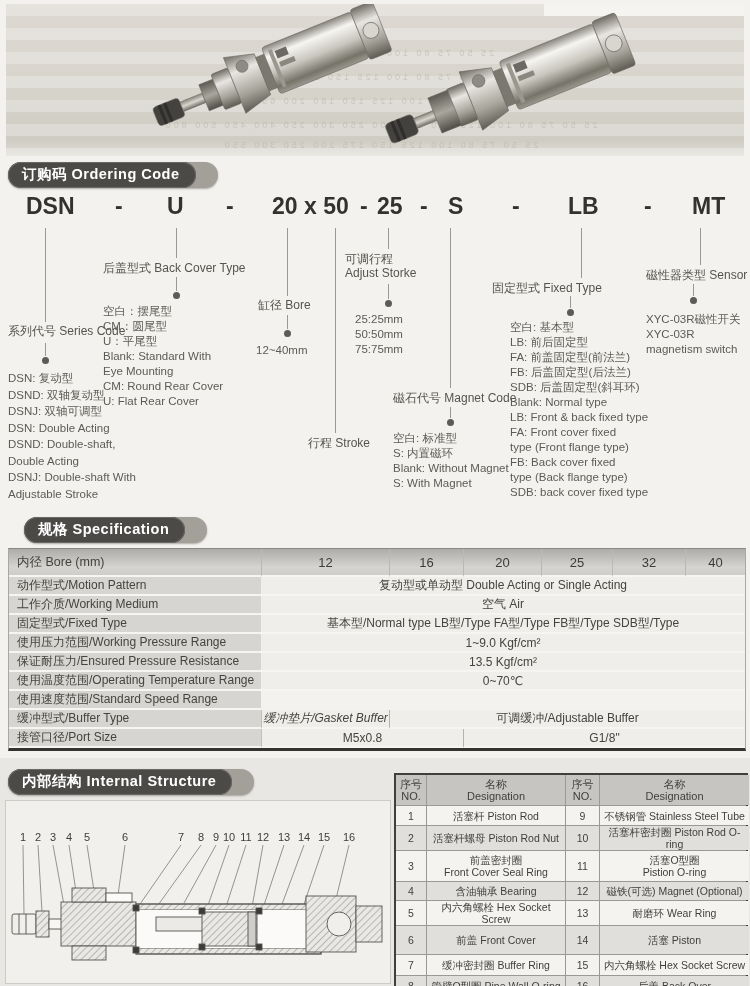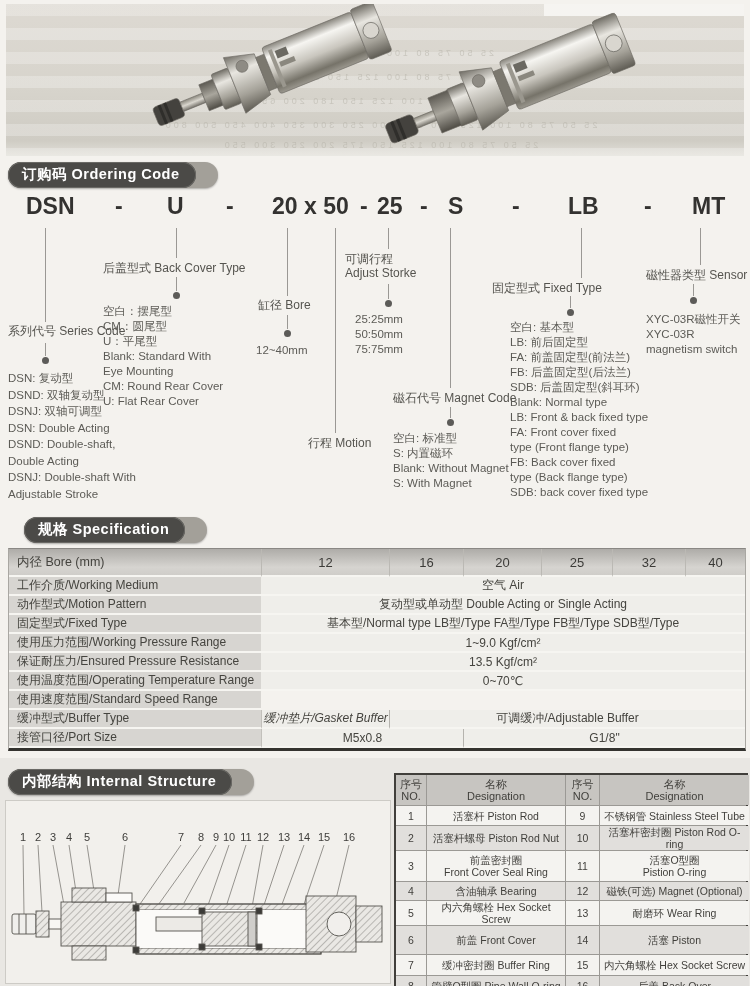--- a/index.html
+++ b/index.html
@@ -183,21 +183,21 @@
 
   <div class="vline" style="left:287px;top:43px;height:68px"></div>
   <div class="olabel" style="left:258px;top:113px">缸径 Bore</div>
   <div class="vline" style="left:287px;top:130px;height:14px"></div>
   <div class="odot" style="left:284px;top:145px"></div>
   <div class="olist" style="left:256px;top:158px">
       <div>12~40mm</div>
     </div>
 
   <div class="vline" style="left:335px;top:43px;height:205px"></div>
-  <div class="olabel" style="left:308px;top:251px">行程 Motion</div>
+  <div class="olabel" style="left:308px;top:251px">行程 Stroke</div>
 
   <div class="vline" style="left:388px;top:43px;height:21px"></div>
   <div class="olabel" style="left:345px;top:67px">可调行程
 Adjust Storke</div>
   <div class="vline" style="left:388px;top:99px;height:15px"></div>
   <div class="odot" style="left:385px;top:115px"></div>
   <div class="olist" style="left:355px;top:127px">
       <div>25:25mm</div>
       <div>50:50mm</div>
       <div>75:75mm</div>
@@ -252,26 +252,26 @@
   <div class="sp-row sp-head">
     <div class="sp-label">内径 Bore (mm)</div>
     <div class="sp-hv">12</div>
     <div class="sp-hv">16</div>
     <div class="sp-hv">20</div>
     <div class="sp-hv">25</div>
     <div class="sp-hv">32</div>
     <div class="sp-hv">40</div>
   </div>
   <div class="sp-row">
+    <div class="sp-label">动作型式/Motion Pattern</div>
+    <div class="sp-val m-all">复动型或单动型 Double Acting or Single Acting</div>
+  </div>
+  <div class="sp-row">
     <div class="sp-label">工作介质/Working Medium</div>
     <div class="sp-val m-all">空气 Air</div>
-  </div>
-  <div class="sp-row">
-    <div class="sp-label">动作型式/Motion Pattern</div>
-    <div class="sp-val m-all">复动型或单动型 Double Acting or Single Acting</div>
   </div>
   <div class="sp-row">
     <div class="sp-label">固定型式/Fixed Type</div>
     <div class="sp-val m-all">基本型/Normal type LB型/Type FA型/Type FB型/Type SDB型/Type</div>
   </div>
   <div class="sp-row">
     <div class="sp-label">使用压力范围/Working Pressure Range</div>
     <div class="sp-val m-all">1~9.0 Kgf/cm²</div>
   </div>
   <div class="sp-row">

